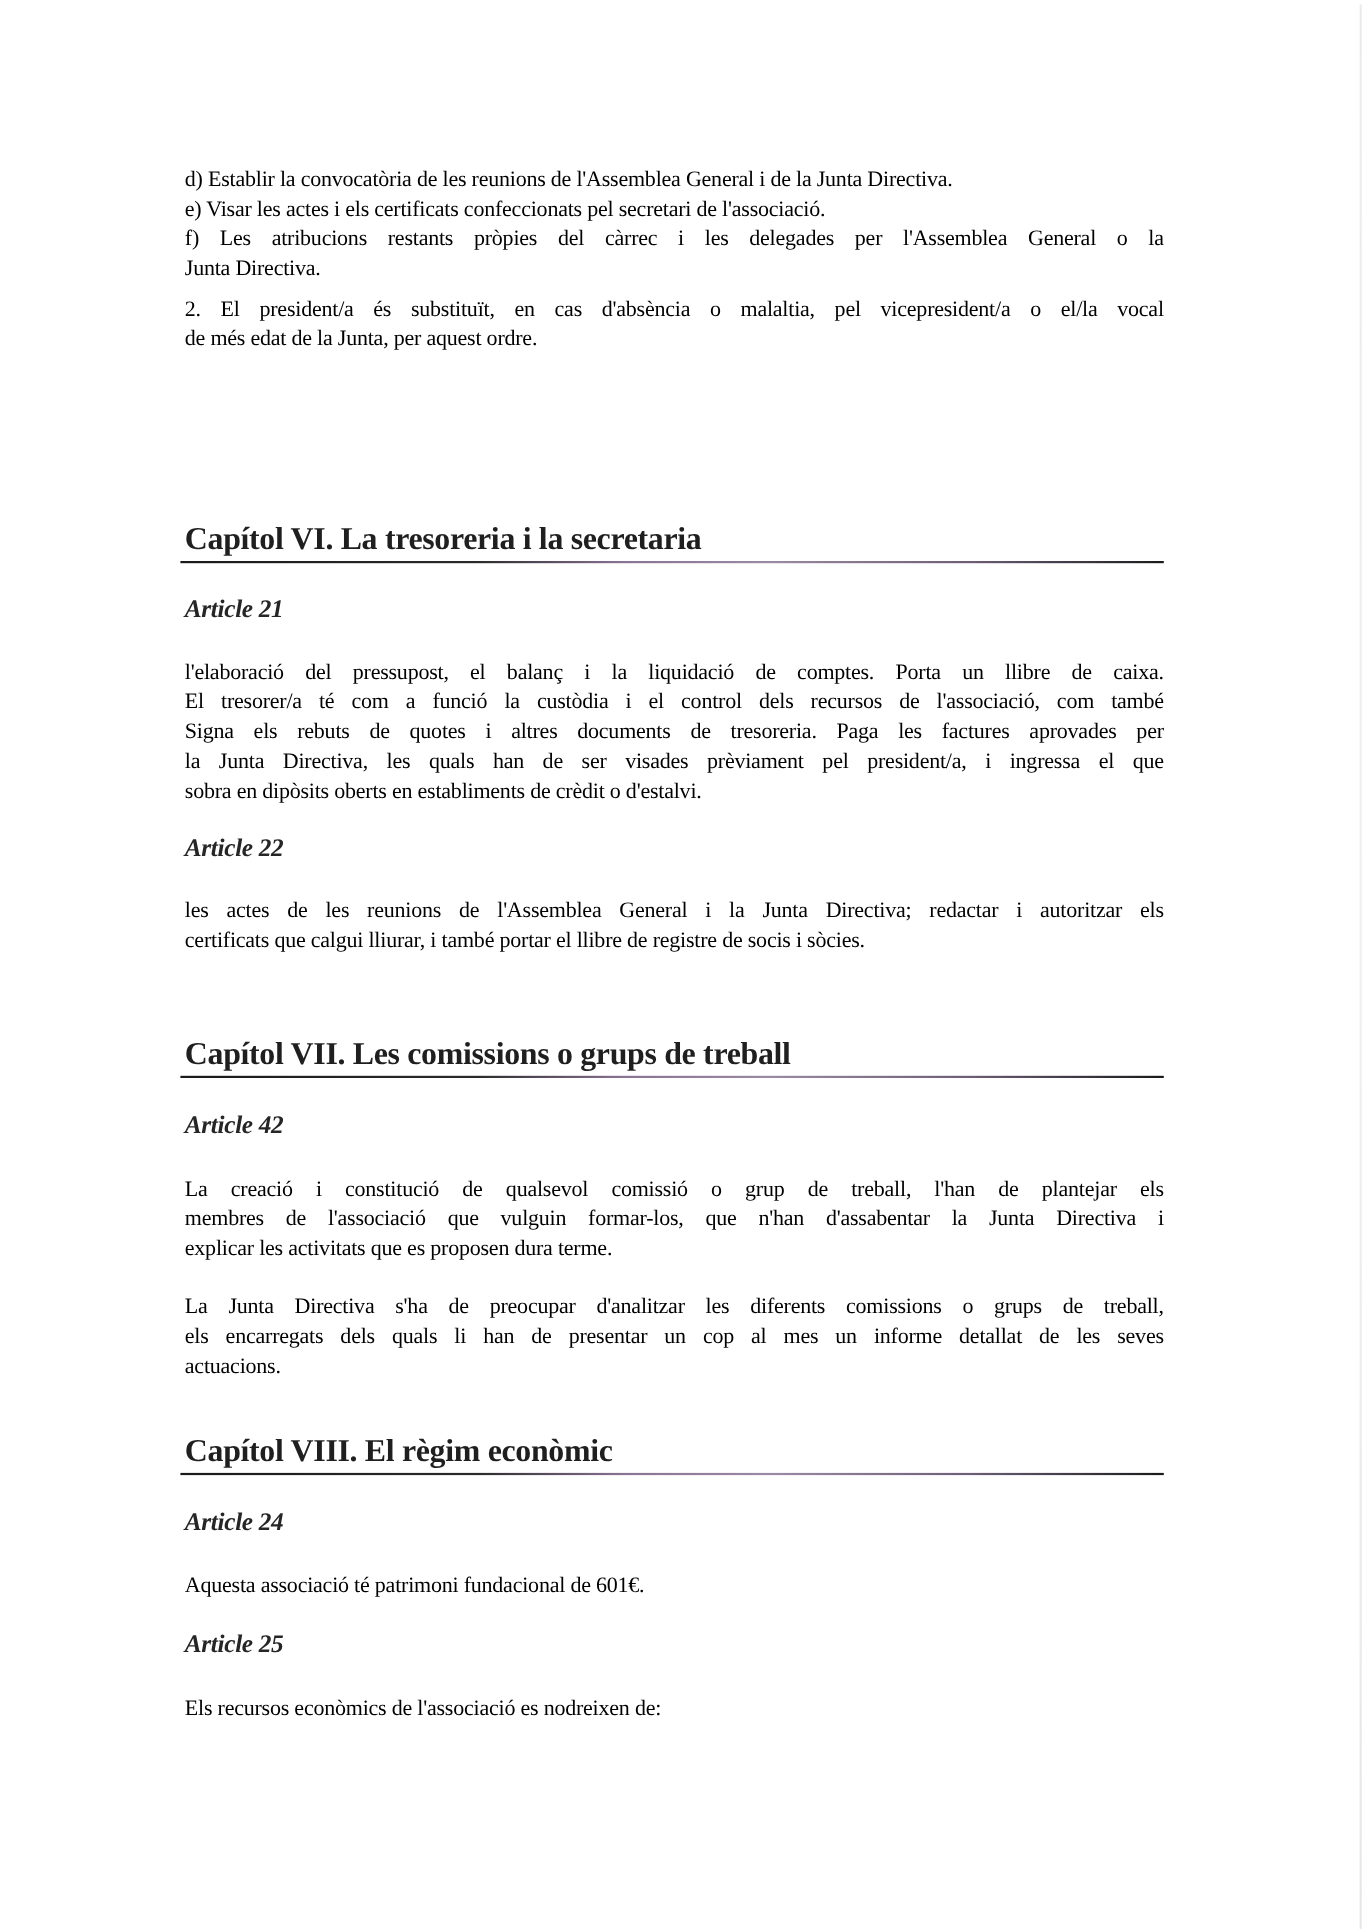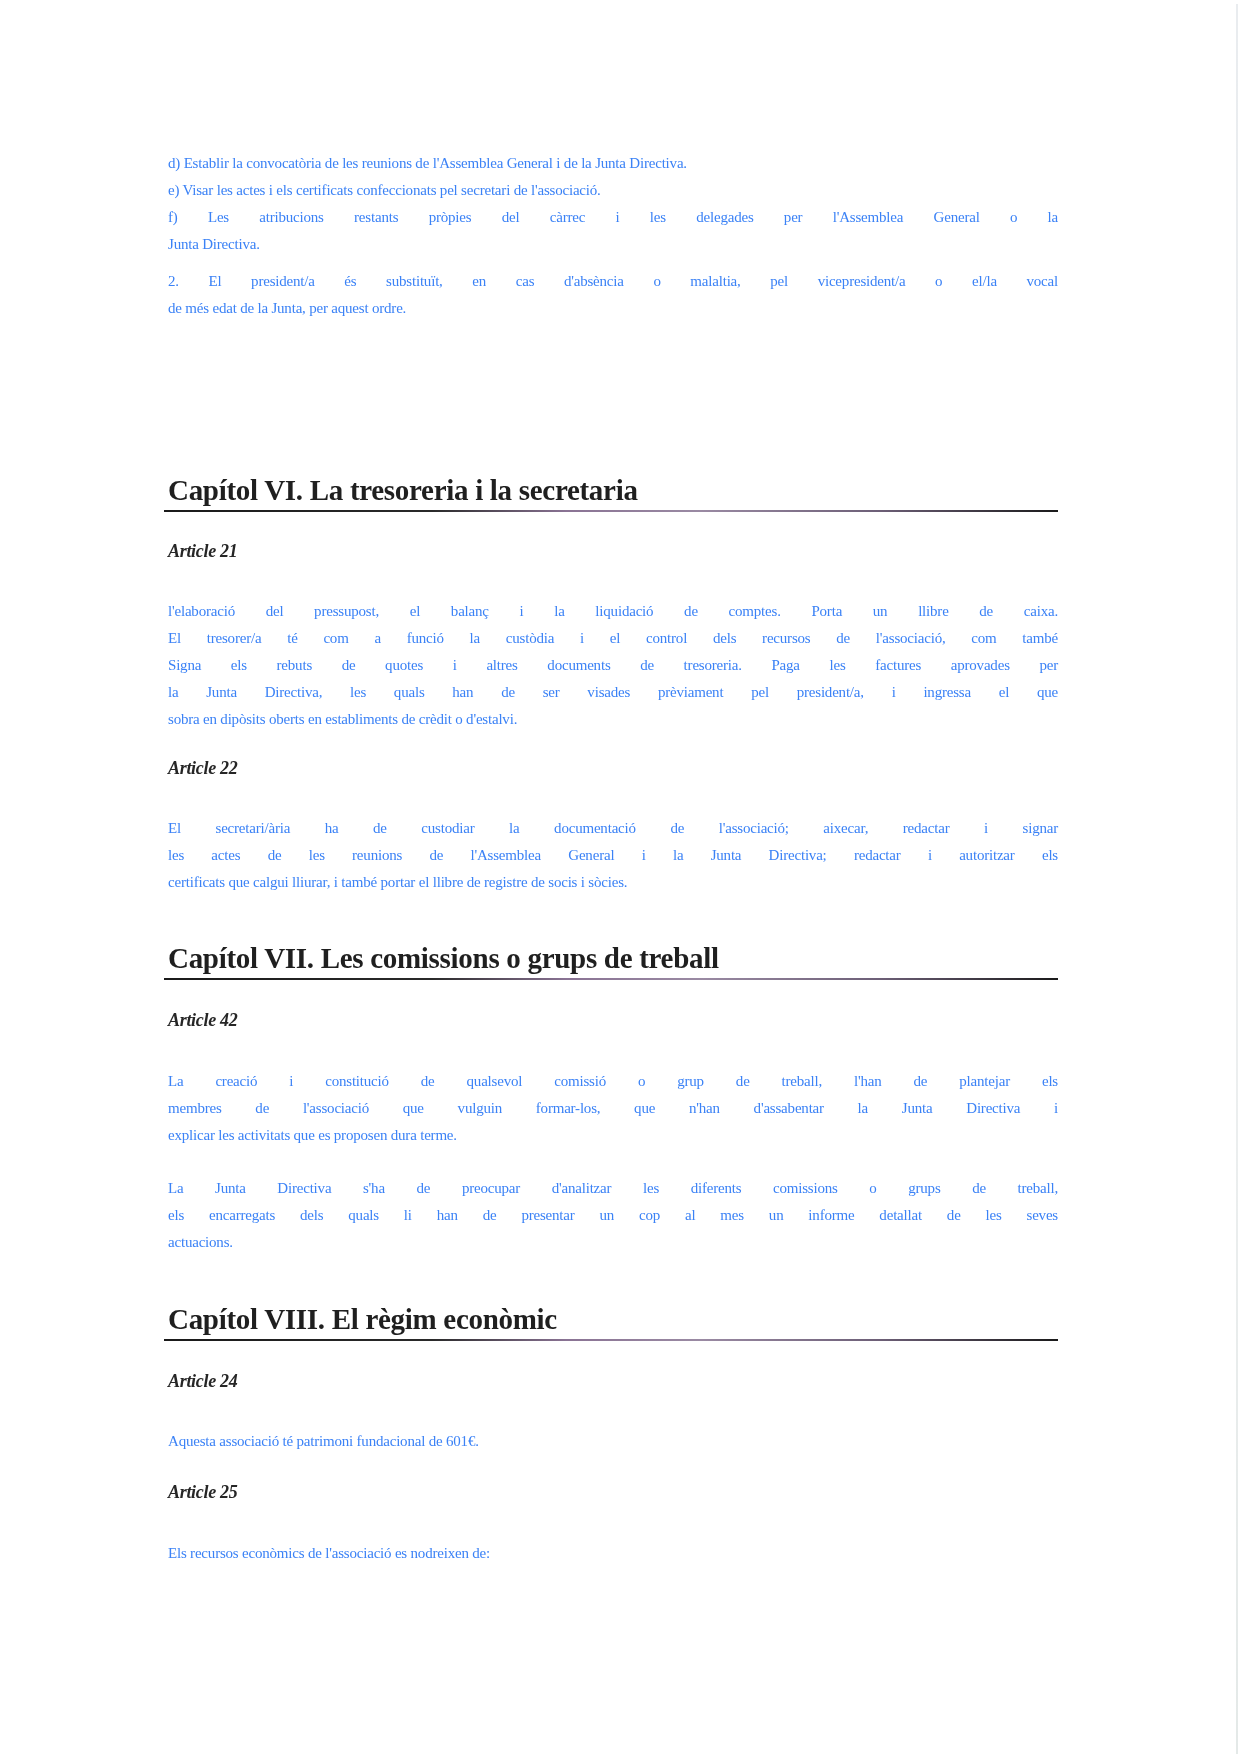--- a/index.html
+++ b/index.html
@@ -26,24 +26,24 @@
     .page {
       position: absolute;
       left: 168px;
       top: 150px;
       width: 890px;
     }
     .p {
       position: absolute;
       left: 0;
       width: 890px;
-      font-size: 15px;
+      font-size: 20px;
       line-height: 27px;
       letter-spacing: -0.2px;
-      color: #3b82f6;
+      color: #000000;
       margin: 0;
     }
     .line { display: block; white-space: nowrap; }
     .line.j { text-align: justify; text-align-last: justify; white-space: normal; }
     .chapter {
       position: absolute;
       left: -4px;
       width: 894px;
       height: 34px;
     }
@@ -61,21 +61,21 @@
       position: absolute;
       left: 0;
       right: 0;
       bottom: 0;
       height: 2px;
       background: linear-gradient(to right, #1a1a1a 0%, #2a2a2a 30%, #8a7394 45%, #9a8aa3 60%, #6d5f77 80%, #1a1a1a 100%);
     }
     .article {
       position: absolute;
       left: 0;
-      font-size: 18px;
+      font-size: 23px;
       font-weight: bold;
       font-style: italic;
       color: #262626;
       letter-spacing: -0.3px;
       white-space: nowrap;
     }
   </style>
 </head>
 <body>
 
@@ -106,21 +106,20 @@
     <span class="line j">l'elaboració del pressupost, el balanç i la liquidació de comptes. Porta un llibre de caixa.</span>
     <span class="line j">El tresorer/a té com a funció la custòdia i el control dels recursos de l'associació, com també</span>
     <span class="line j">Signa els rebuts de quotes i altres documents de tresoreria. Paga les factures aprovades per</span>
     <span class="line j">la Junta Directiva, les quals han de ser visades prèviament pel president/a, i ingressa el que</span>
     <span class="line">sobra en dipòsits oberts en establiments de crèdit o d'estalvi.</span>
   </div>
 
   <div class="article" style="top:608px;">Article 22</div>
 
   <div class="p" style="top:665px;">
-    <span class="line j">El secretari/ària ha de custodiar la documentació de l'associació; aixecar, redactar i signar</span>
     <span class="line j">les actes de les reunions de l'Assemblea General i la Junta Directiva; redactar i autoritzar els</span>
     <span class="line">certificats que calgui lliurar, i també portar el llibre de registre de socis i sòcies.</span>
   </div>
 
   <div class="chapter" style="top:796px;">
     <span class="title">Capítol VII. Les comissions o grups de treball</span>
     <div class="rule"></div>
   </div>
 
   <div class="article" style="top:860px;">Article 42</div>

